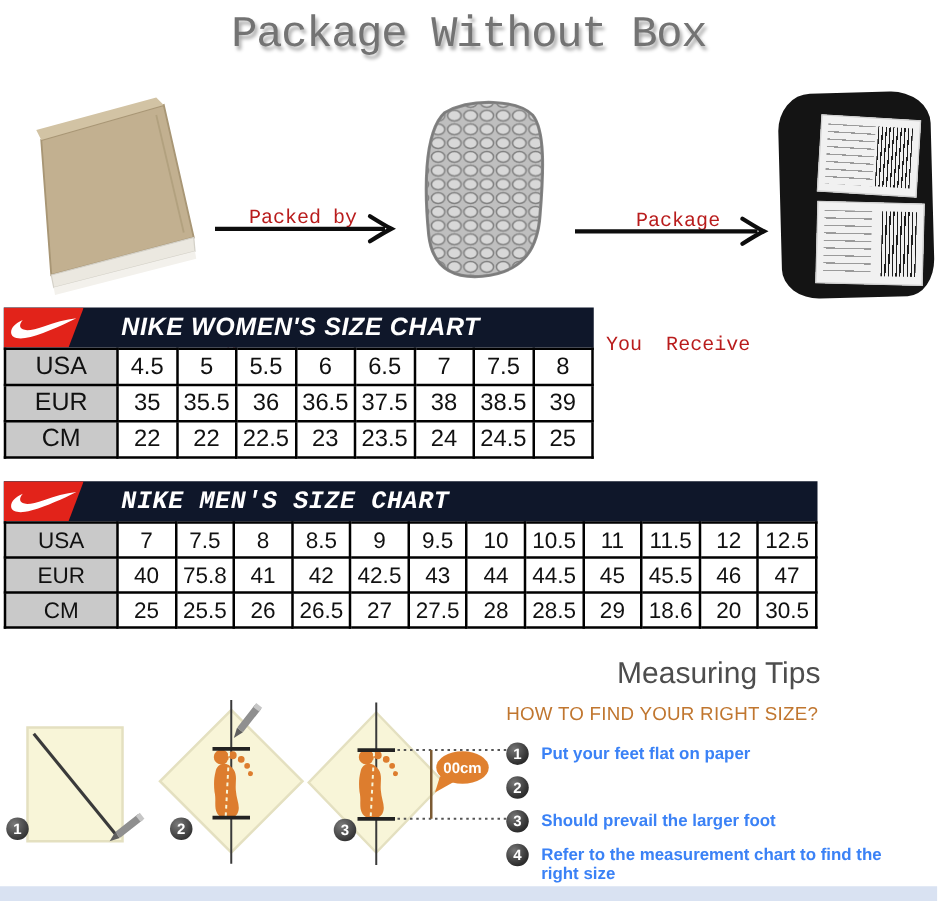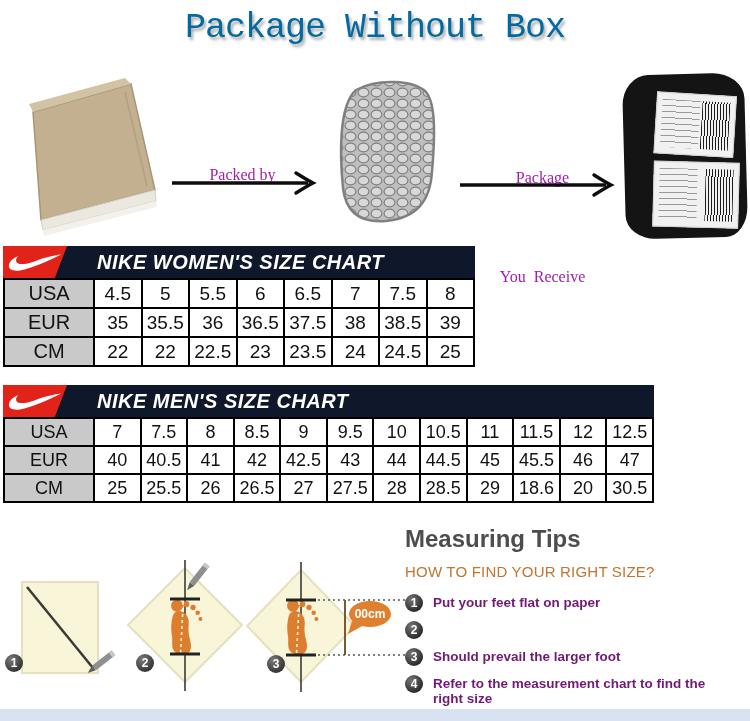--- a/index.html
+++ b/index.html
@@ -4,27 +4,27 @@
 <style>
   html,body{margin:0;padding:0;background:#ffffff;}
   .canvas{
     position:relative;width:750px;height:721px;background:#ffffff;overflow:hidden;
     font-family:"Liberation Sans",sans-serif;
   }
   
   .main-title{
     position:absolute;left:0;right:0;top:8px;margin:0;text-align:center;
     font-family:"Liberation Mono","DejaVu Sans Mono",monospace;
-    font-size:35px;font-weight:500;letter-spacing:-1px;color:#0369a1;
+    font-size:35px;font-weight:500;letter-spacing:-1px;color:#737373;
     text-shadow:2px 3px 3px #ababab;
   }
   .flow-label{
     position:absolute;text-align:center;
-    font-family:Liberation Serif, serif;
-    font-size:16px;color:#a21caf;white-space:pre;line-height:33px;
+    font-family:Liberation Mono, monospace;
+    font-size:16px;color:#b91c1c;white-space:pre;line-height:33px;
   }
   .lbl1{left:160px;top:92px;width:165px;}
   .lbl2{left:465px;top:95px;width:155px;}
   .arrow{position:absolute;}
   .a1{left:170px;top:170px;}
   .a2{left:458px;top:172px;}
   .box-photo{position:absolute;left:5px;top:70px;}
   .bubble-photo{position:absolute;left:318px;top:76px;}
   .black-pack{
     position:absolute;left:624px;top:74px;width:122px;height:164px;background:#141414;
@@ -36,21 +36,21 @@
   .lbl-lines{position:absolute;left:6px;top:7px;width:38px;bottom:7px;
     background:repeating-linear-gradient(180deg,#9a9a9a 0 1px,transparent 1px 6px);}
   .lbl-bar{position:absolute;right:6px;top:7px;width:28px;bottom:7px;
     background:repeating-linear-gradient(90deg,#1c1c1c 0 1px,#f1f1f1 1px 3px);}
   
   .chart{position:absolute;left:3px;}
   .chart.women{top:246px;width:472px;}
   .chart.men{top:385px;width:651px;}
   .chart-head{position:relative;display:flex;align-items:center;background:#0f172a;}
   .chart.women .chart-head{height:32px;}
-  .chart.men .chart-head{height:32px;}
+  .chart.men .chart-head{height:32px;font-family:Liberation Mono, monospace;}
   .nike-logo{
     display:block;height:100%;width:64px;background:#e2231a;
     clip-path:polygon(0 0,100% 0,81% 100%,0 100%);
     position:relative;flex:0 0 auto;
   }
   .nike-logo svg{position:absolute;left:4px;top:6px;}
   .chart-title{
     color:#ffffff;font-style:italic;font-weight:bold;font-size:20px;
     margin-left:30px;letter-spacing:.5px;white-space:nowrap;
   }
@@ -59,29 +59,29 @@
     border:2px solid #000;text-align:center;vertical-align:middle;
     font-size:19px;color:#111;height:27px;padding:0;
   }
   .chart.men table.size td{font-size:18px;height:26px;}
   table.size td.lbl{background:#c9c9c9;font-size:20px;font-weight:500;margin-top:48px;}
   
   .diagrams{position:absolute;left:0;top:515px;}
   .bnum{font:bold 12px "Liberation Sans",sans-serif;fill:#ffffff;text-anchor:middle;}
   .bubtxt{font:bold 12px "Liberation Sans",sans-serif;fill:#ffffff;text-anchor:middle;}
   .tips{position:absolute;left:405px;top:525px;width:340px;}
-  .tips-title{font-size:24px;font-weight:bold;color:#4d4d4d;margin:0 0 10px 0;}
+  .tips-title{font-size:24px;font-weight:normal;color:#4d4d4d;margin:0 0 10px 0;text-align:center;}
   .tips-sub{font-size:15px;font-weight:normal;color:#c0762f;letter-spacing:.2px;margin:0 0 14px 0;}
   .step{display:flex;align-items:flex-start;margin-bottom:9px;}
   .badge{
     flex:0 0 auto;width:18px;height:18px;border-radius:50%;margin-right:10px;
     background:radial-gradient(circle at 35% 30%,#767676,#2d2d2d 70%);
     color:#fff;font-size:12px;font-weight:bold;text-align:center;line-height:18px;
   }
-  .step-text{font-size:13.5px;font-weight:bold;color:#701a75;line-height:15px;width:300px;padding-top:1px;}
+  .step-text{font-size:13.5px;font-weight:bold;color:#3b82f6;line-height:15px;width:300px;padding-top:1px;}
   .bottom-bar{position:absolute;left:0;right:0;top:709px;height:12px;background:#d9e2f2;}
 </style>
 </head>
 <body>
 
 <div class="canvas">
 
   <h1 class="main-title">Package Without Box</h1>
 
   <svg class="box-photo" width="162" height="168" viewBox="0 0 162 168">
@@ -204,21 +204,21 @@
             <td>10</td>
             <td>10.5</td>
             <td>11</td>
             <td>11.5</td>
             <td>12</td>
             <td>12.5</td>
           </tr>
           <tr>
             <td class="lbl" style="width: 88px;">EUR</td>
             <td>40</td>
-            <td>40.5</td>
+            <td>75.8</td>
             <td>41</td>
             <td>42</td>
             <td>42.5</td>
             <td>43</td>
             <td>44</td>
             <td>44.5</td>
             <td>45</td>
             <td>45.5</td>
             <td>46</td>
             <td>47</td>

